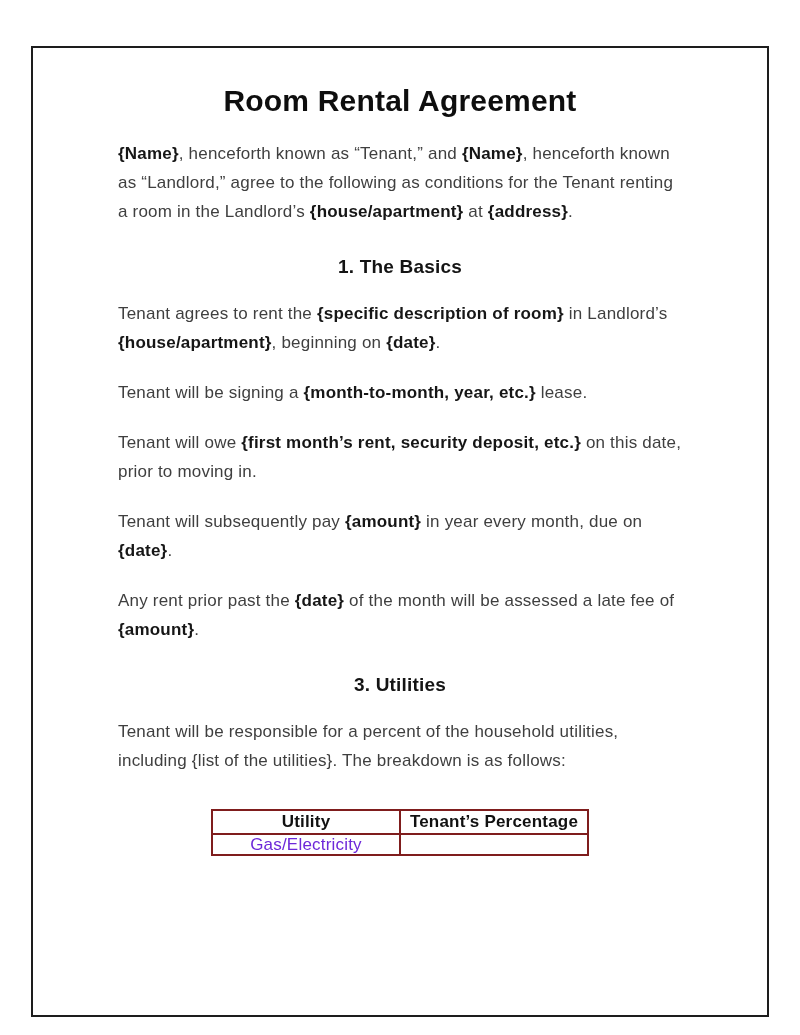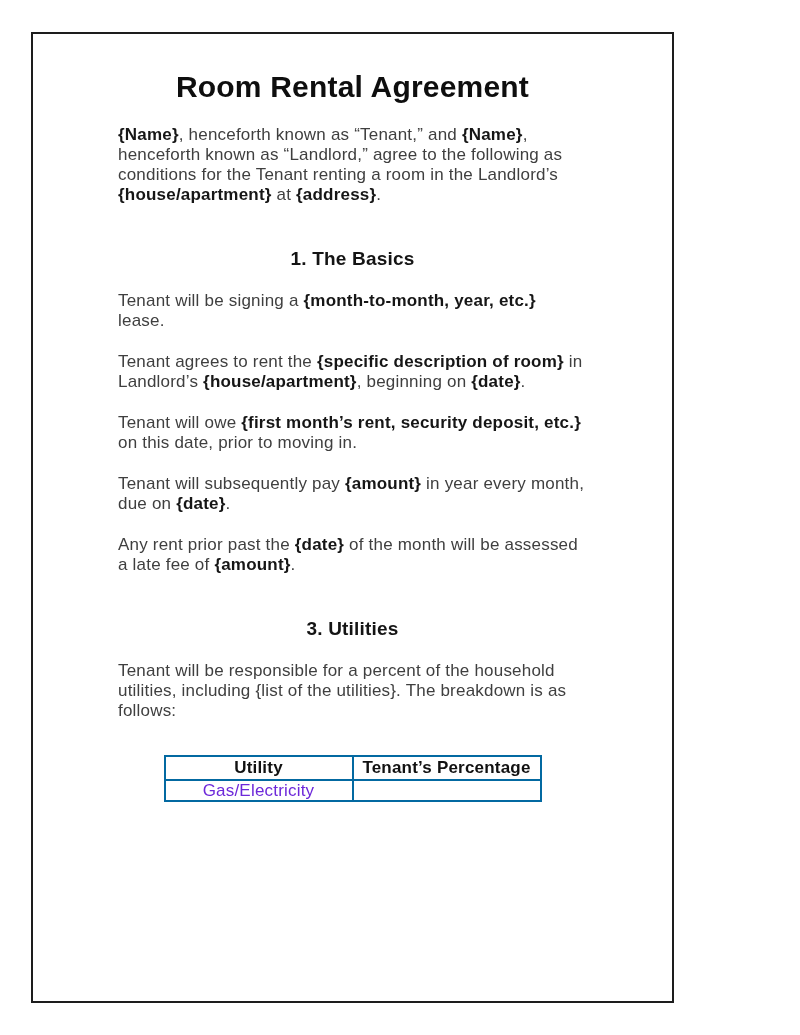--- a/index.html
+++ b/index.html
@@ -5,22 +5,22 @@
   * { margin: 0; padding: 0; box-sizing: border-box; }
   html, body {
     width: 800px;
     height: 1035px;
     background: #ffffff;
     font-family: "Liberation Sans", "DejaVu Sans", sans-serif;
   }
   .page-frame {
     position: absolute;
     left: 31px;
-    top: 32px;
-    width: 643px;
+    top: 46px;
+    width: 738px;
     height: 971px;
     border: 2px solid #1d1d1d;
     background: #ffffff;
     overflow: hidden;
   }
   .content {
     padding: 0 85px;
   }
   .doc-title {
     margin-top: 36px;
@@ -28,46 +28,46 @@
     font-size: 30px;
     font-weight: bold;
     color: #0e0e0e;
     letter-spacing: 0.2px;
   }
   .intro {
     margin-top: 40px;
   }
   p.body-para {
     font-size: 17px;
-    line-height: 20px;
+    line-height: 29px;
     color: #3f3f3f;
     letter-spacing: 0.2px;
     margin: 21px 0;
   }
   p.body-para b {
     color: #161616;
     font-weight: bold;
   }
   h2.section-heading {
-    margin-top: 43px;
+    margin-top: 30px;
     margin-bottom: 18px;
     text-align: center;
     font-size: 19px;
     font-weight: bold;
     color: #141414;
     letter-spacing: 0.2px;
   }
   table.utilities {
     margin: 34px auto 0 auto;
     border-collapse: collapse;
     width: 378px;
     table-layout: fixed;
   }
   table.utilities th, table.utilities td {
-    border: 2px solid #0369a1;
+    border: 2px solid #7f1d1d;
     text-align: center;
     vertical-align: middle;
     font-size: 17px;
     letter-spacing: 0.2px;
   }
   table.utilities th {
     height: 24px;
     color: #111111;
     font-weight: bold;
   }
@@ -81,22 +81,22 @@
 <body>
 
 <div class="page-frame">
   <div class="content">
 
     <h1 class="doc-title">Room Rental Agreement</h1>
 
     <p class="body-para intro"><b>{Name}</b><span>, henceforth known as “Tenant,” and </span><b>{Name}</b><span>, henceforth known as “Landlord,” agree to the following as conditions for the Tenant renting a room in the Landlord’s </span><b>{house/apartment}</b><span> at </span><b>{address}</b><span>.</span></p>
 
     <h2 class="section-heading">1. The Basics</h2>
+    <p class="body-para"><span>Tenant agrees to rent the </span><b>{specific description of room}</b><span> in Landlord’s </span><b>{house/apartment}</b><span>, beginning on </span><b>{date}</b><span>.</span></p>
     <p class="body-para"><span>Tenant will be signing a </span><b>{month-to-month, year, etc.}</b><span> lease.</span></p>
-    <p class="body-para"><span>Tenant agrees to rent the </span><b>{specific description of room}</b><span> in Landlord’s </span><b>{house/apartment}</b><span>, beginning on </span><b>{date}</b><span>.</span></p>
     <p class="body-para"><span>Tenant will owe </span><b>{first month’s rent, security deposit, etc.}</b><span> on this date, prior to moving in.</span></p>
 
     <p class="body-para"><span>Tenant will subsequently pay </span><b>{amount}</b><span> in year every month, due on </span><b>{date}</b><span>.</span></p>
     <p class="body-para"><span>Any rent prior past the </span><b>{date}</b><span> of the month will be assessed a late fee of </span><b>{amount}</b><span>.</span></p>
 
     <h2 class="section-heading">3. Utilities</h2>
     <p class="body-para"><span>Tenant will be responsible for a percent of the household utilities, including {list of the utilities}. The breakdown is as follows:</span></p>
 
     <table class="utilities">
       <thead>

